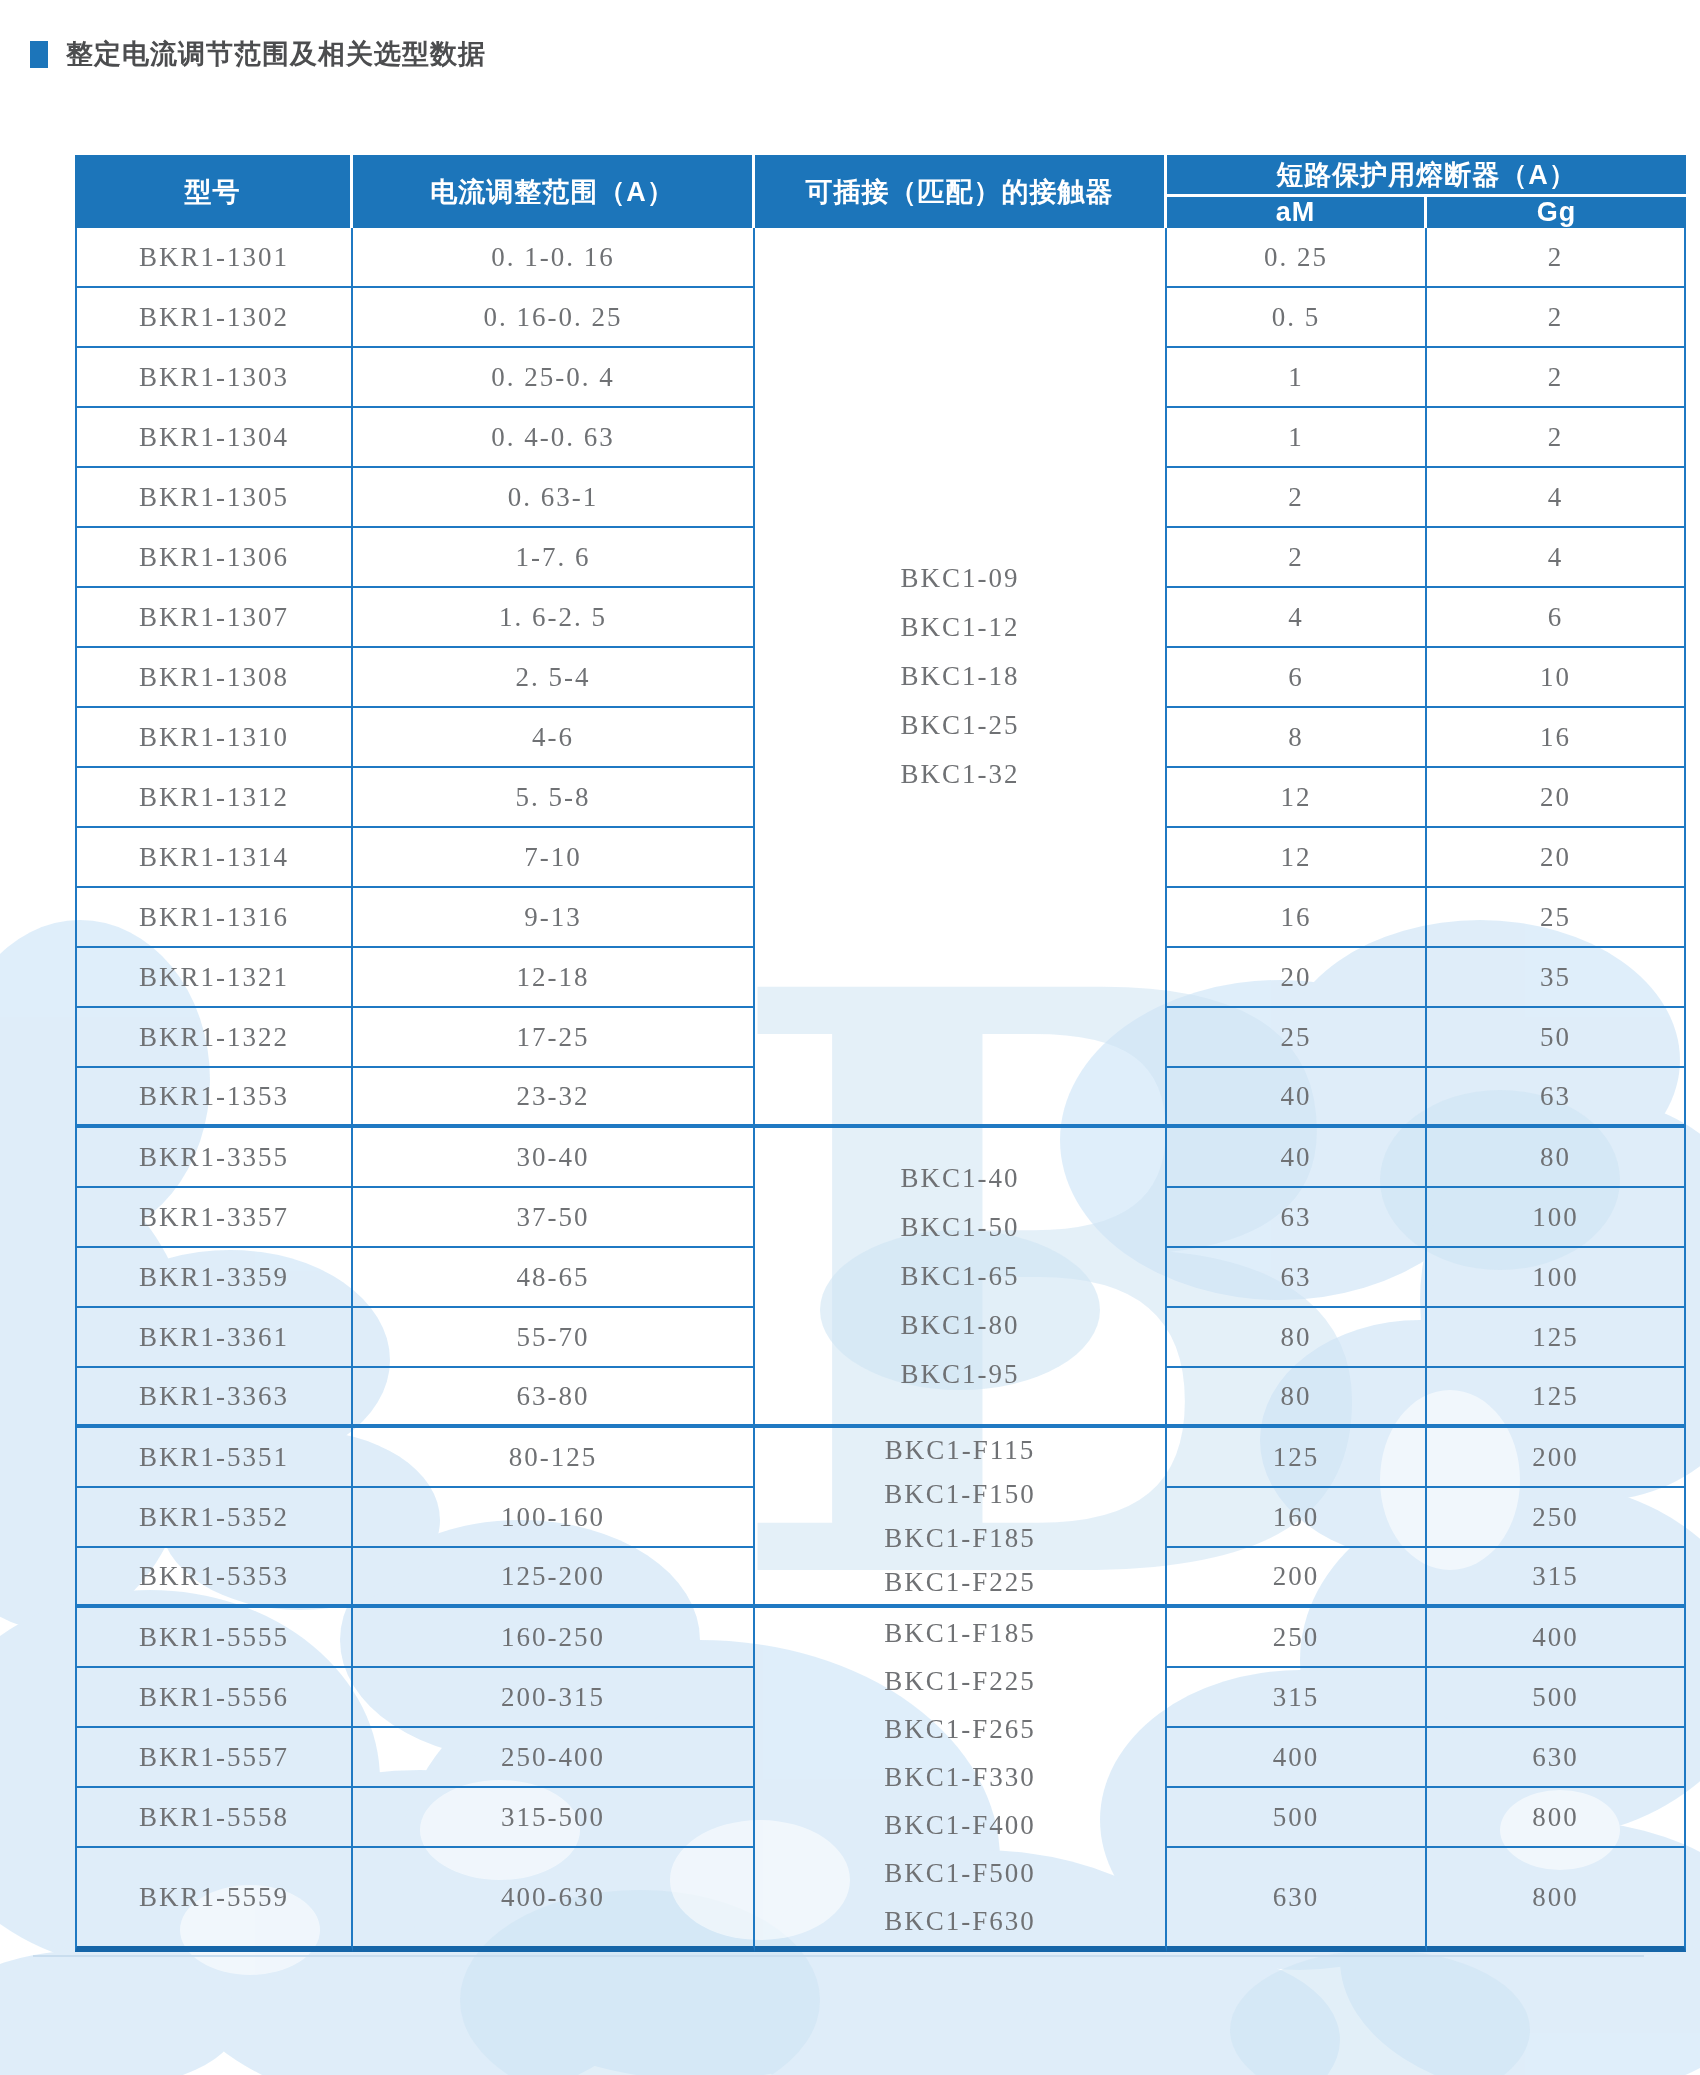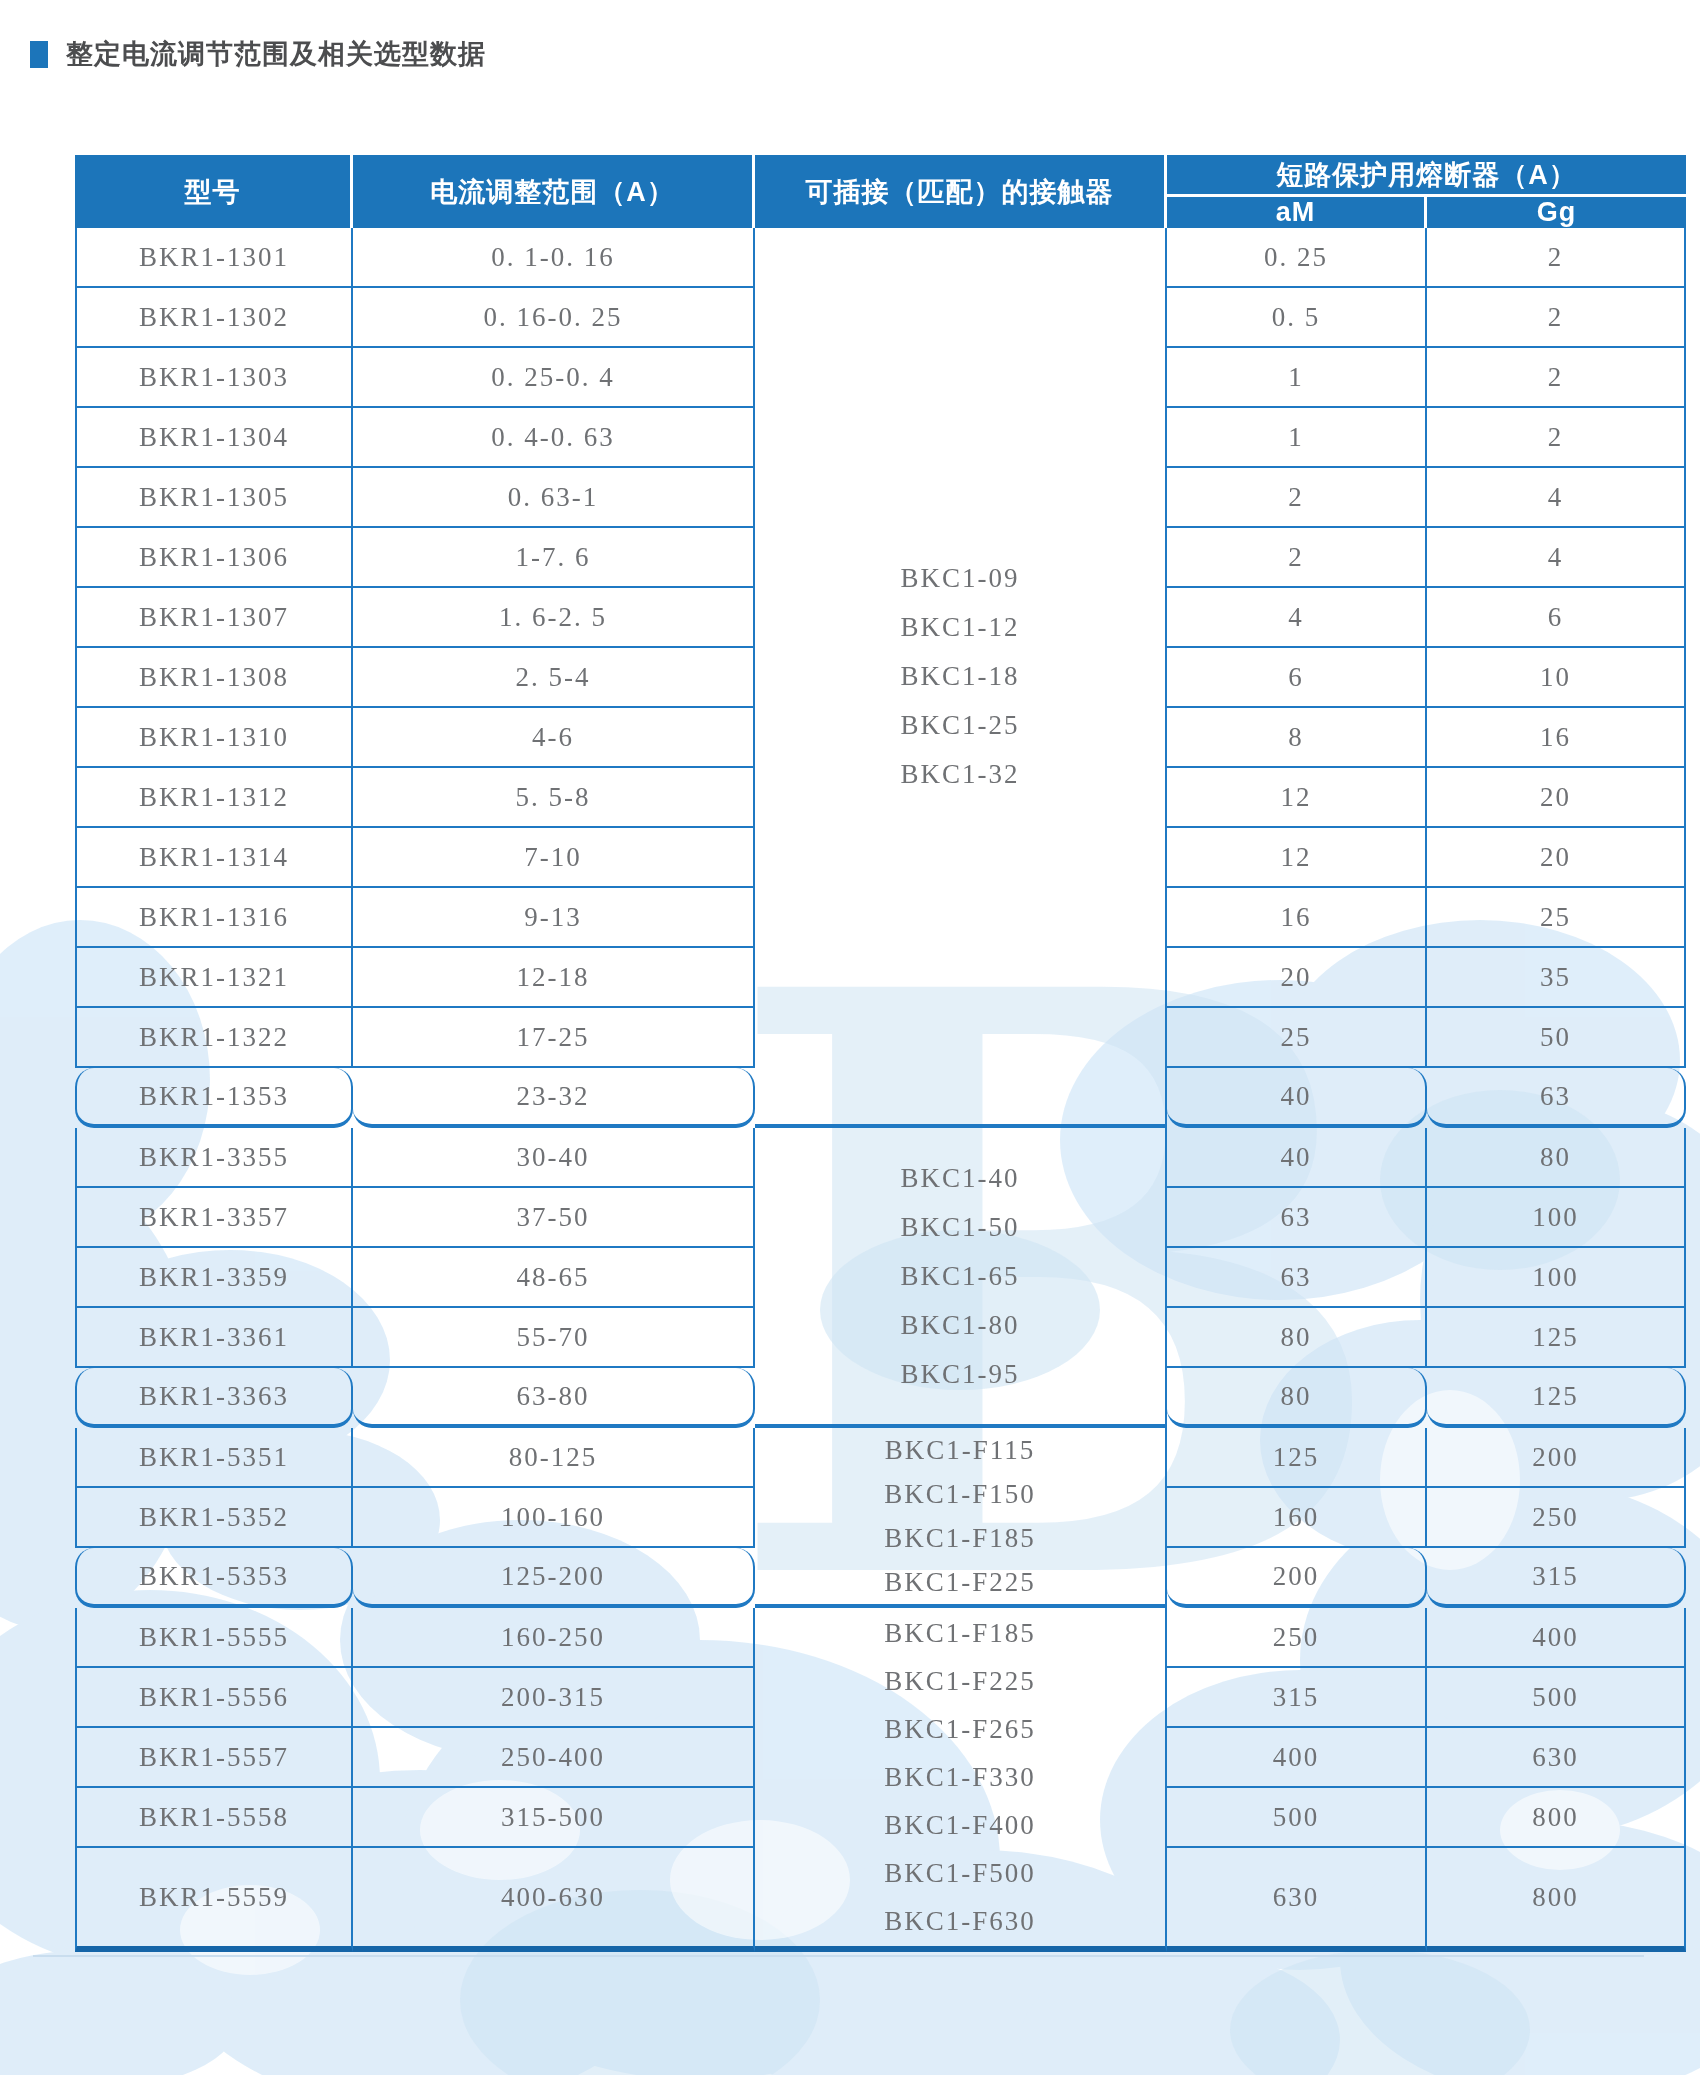--- a/index.html
+++ b/index.html
@@ -37,21 +37,21 @@
   th.fuse-group{border-bottom:3px solid #ffffff;}
   td{
     border-right:2px solid var(--border-blue);
     border-bottom:2px solid var(--border-blue);
     font-family:"Liberation Serif","DejaVu Serif",serif;
     font-size:27px;color:var(--text-gray);letter-spacing:2px;
     text-align:center;vertical-align:middle;height:60px;
     background:transparent;padding:0;
   }
   td.first{border-left:2px solid var(--border-blue);}
-  tr.group-end td{border-bottom-width:4px;border-radius:19px;}
+  tr.group-end td{border-bottom-width:4px;}
   tr.table-end td{border-bottom:6px solid var(--bottom-border);}
   tr.tall td{height:104px;}
   td.contactor{padding:0;margin-top:13px;}
   td.contactor div{letter-spacing:2px;}
   td.lines-4 div{line-height:44px;}
   td.lines-5 div{line-height:49px;}
   td.lines-7 div{line-height:48px;}
   td.c-g0,td.c-g1,td.c-g2{border-bottom-width:4px;}
   td.c-g3{border-bottom:6px solid var(--bottom-border);}
   .under-line{height:2px;background:#c9ddee;margin-top:3px;width:100%;}

